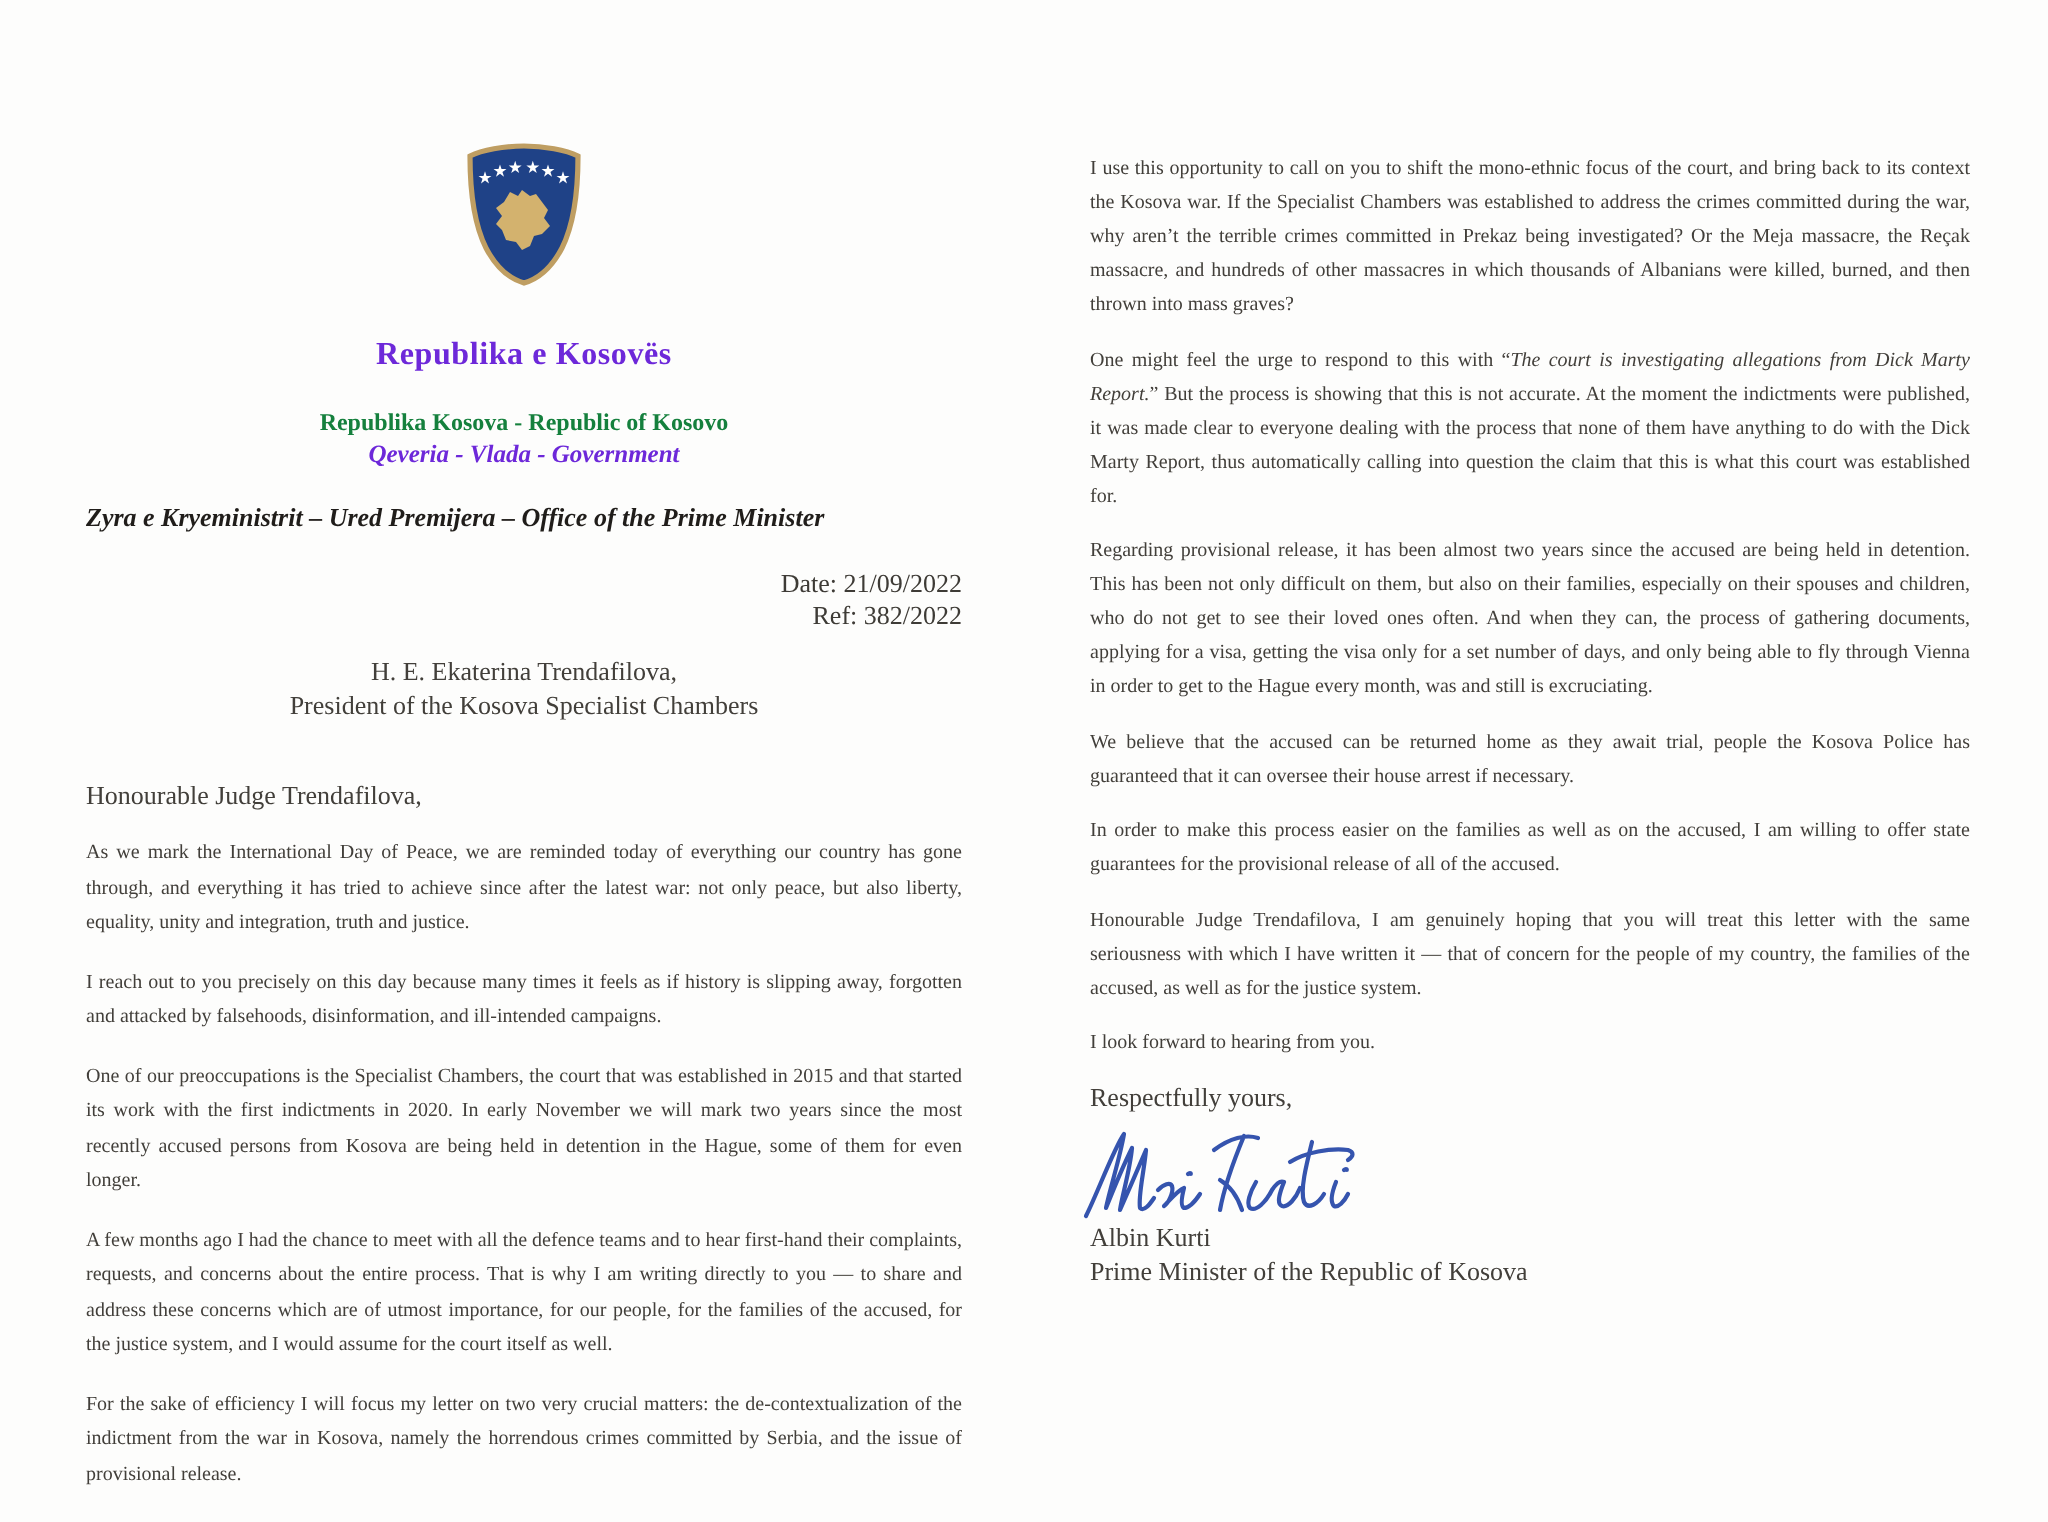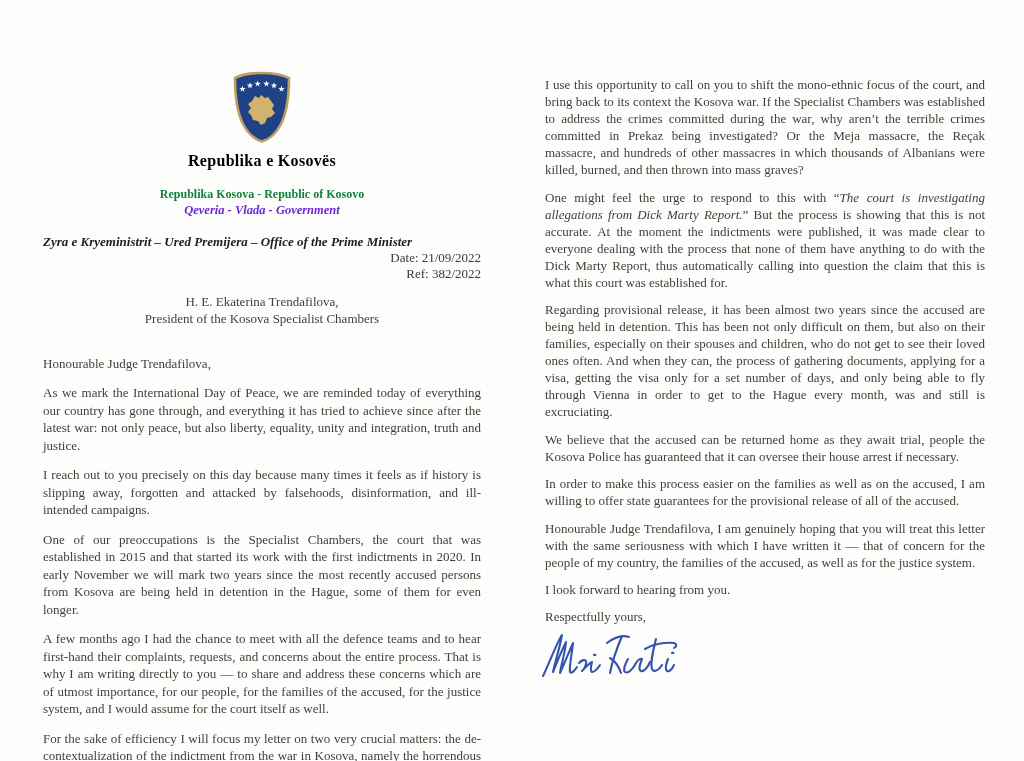--- a/index.html
+++ b/index.html
@@ -7,30 +7,30 @@
     position:relative;width:1024px;height:761px;background:#fdfdfc;overflow:hidden;
     font-family:"Liberation Serif",serif;color:#423f3a;
   }
   .page{position:absolute;top:0;}
   .page1{left:43px;width:438px;}
   .page2{left:545px;width:440px;padding-top:76px;}
 
   
   .emblem-wrap{text-align:center;padding-top:70px;}
   .emblem-wrap svg{display:inline-block;}
-  .state-name{text-align:center;font-weight:bold;font-size:16px;color:#000000;margin-top:4px;letter-spacing:.3px;}
+  .state-name{text-align:center;font-weight:bold;font-size:16px;color:#6d28d9;margin-top:20px;letter-spacing:.3px;}
   .state-trans{text-align:center;font-weight:bold;font-size:12px;color:#15803d;margin-top:17px;}
   .gov-line{text-align:center;font-weight:bold;font-style:italic;font-size:12.5px;color:#6d28d9;margin-top:1px;}
   .office-line{text-align:left;font-weight:bold;font-style:italic;font-size:13px;color:#201d1a;margin-top:16px;}
 
-  .ref-block{text-align:right;font-size:13px;line-height:15.5px;color:#3e3b36;}
+  .ref-block{text-align:right;font-size:13px;line-height:15.5px;margin-top:17px;color:#3e3b36;}
   .recipient{margin-top:12px;font-size:13px;line-height:17px;text-align:center;}
   .salutation{margin-top:29px;font-size:13px;}
 
-  .letter-body p{font-size:13px;line-height:17.5px;text-align:justify;margin:12px 0 0 0;}
+  .letter-body p{font-size:10px;line-height:17.5px;text-align:justify;margin:12px 0 0 0;}
   .page2 .letter-body p{margin:0 0 10.5px 0;line-height:17px;}
   .letter-body em{font-style:italic;}
 
   .valediction{font-size:13px;margin:7px 0 3px 0;}
   .signature{margin-left:-4px;height:50px;}
   .signer{font-size:13px;line-height:17px;}
 </style>
 </head>
 <body>
 
@@ -101,15 +101,19 @@
           <path d="M87 31 C84 36 82 42 84 44 C87 46 92 41 95 35 C97 32 99 30 101 31 C99 36 97 42 100 43 C103 44 107 39 109 34" stroke="#3554ae"></path>
           <path d="M115 11 C112 23 109 35 111 41 C113 45 118 42 121 37" stroke="#3554ae"></path>
           <path d="M104 21 C112 16 124 14 133 15 C136 16 136 18 133 20" stroke="#3554ae"></path>
           <path d="M127 31 C125 36 124 41 126 43 C128 44 131 41 133 37" stroke="#3554ae"></path>
           <path d="M131 25 C131.6 24.4 132.4 24.4 132.4 25" stroke="#3554ae"></path>
           <path d="M53 27 C53.6 26.4 54.4 26.4 54.4 27" stroke="#3554ae"></path>
         </g>
       </svg>
     </div>
 
+    <div class="signer">
+      <div>Albin Kurti</div>
+      <div>Prime Minister of the Republic of Kosova</div>
+    </div>
   </div>
 
 </div>
 
 </body></html>

